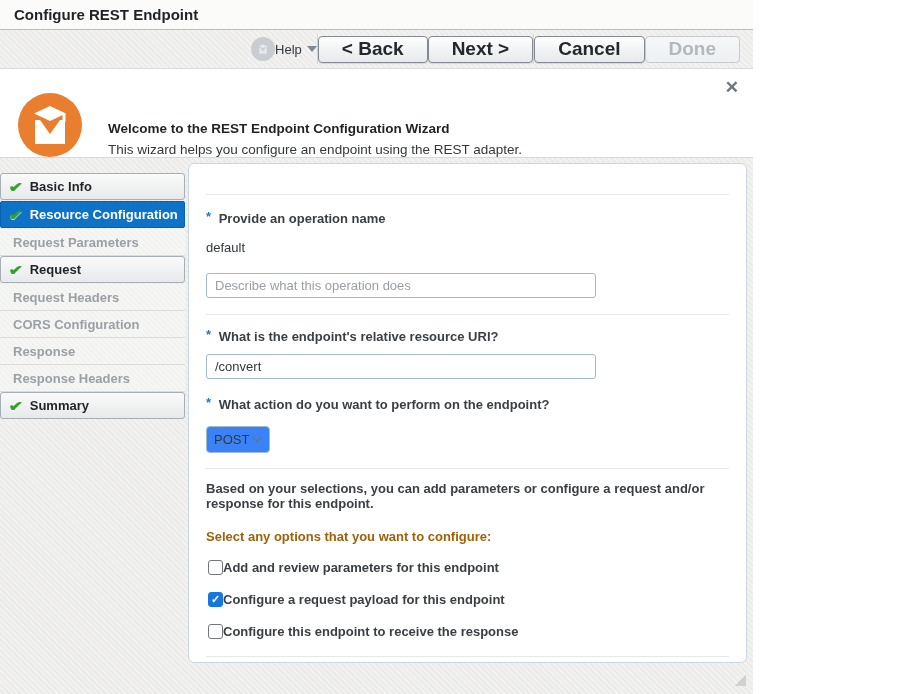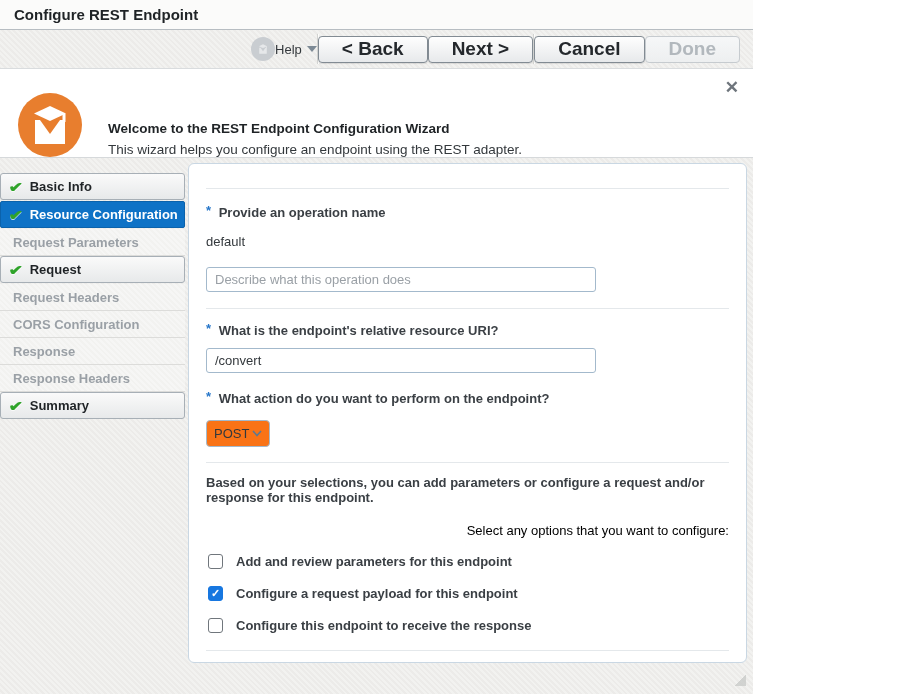--- a/index.html
+++ b/index.html
@@ -45,36 +45,36 @@
     font-weight:bold; cursor:pointer; }
   .step.raised { background:linear-gradient(#fafafa,#e7e9ea); border:1px solid #a7afb6;
     border-radius:3px; color:#1f2326; margin-bottom:1px; }
   .step.selected { background:#0e72c6; border:1px solid #0b62ab; border-radius:2px; color:#ffffff; margin-bottom:1px; }
   .step.dim { color:#9aa0a6; border-bottom:1px solid #dcdcda; padding-left:13px; background:rgba(255,255,255,.35); }
   .check { color:#2fa32a; font-size:14px; line-height:14px; text-shadow:0 1px 0 rgba(255,255,255,.7);
     transform:scaleX(1.25); display:inline-block; }
 
   
   .panel { flex:1 1 auto; background:#ffffff; border:1px solid #c9d7e3; border-radius:6px;
-    margin:5px 6px 0 3px; height:500px; padding:12px 17px 0 17px; overflow:hidden; }
+    margin:5px 6px 0 3px; height:500px; padding:18px 17px 0 17px; overflow:hidden; }
   .rule { border:none; border-top:1px solid #e4e8eb; margin:12px 0; }
   .field-label { font-weight:bold; color:#3a3f44; font-size:13px; }
   .req { color:#2676c9; font-weight:bold; margin-right:4px; position:relative; top:-2px; }
   .static-value { color:#33383c; margin:14px 0 18px 0; }
   .lbl-row { margin:6px 0 10px 0; }
   input.text { width:390px; height:25px; border:1px solid #a3b9cc; border-radius:3px;
     padding:0 8px; font-family:"Liberation Sans", sans-serif; font-size:13px; color:#33383c; outline:none; }
   input.text::placeholder { color:#9aa0a6; }
-  .select { width:64px; height:27px; border:1px solid #a3b9cc; border-radius:4px; background:#f97316;
+  .select { width:64px; height:27px; border:1px solid #a3b9cc; border-radius:4px; background:#3b82f6;
     display:inline-flex; align-items:center; justify-content:space-between; padding:0 7px; cursor:pointer;
     margin-top:4px; }
   .select .sel-val { color:#33383c; }
   .info-text { font-weight:bold; color:#3a3f44; margin:6px 0 18px 0; }
-  .options-label { font-weight:normal; color:#000000; margin:0 0 16px 0;text-align:right; }
-  .opt { display:flex; align-items:center; gap:13px; margin:0 0 17px 2px; cursor:pointer; }
+  .options-label { font-weight:bold; color:#a16207; margin:0 0 16px 0; }
+  .opt { display:flex; align-items:center; margin:0 0 17px 2px; cursor:pointer; }
   .cb { width:15px; height:15px; border:1.5px solid #70767c; border-radius:3px; background:#fff;
     display:inline-flex; align-items:center; justify-content:center; flex:0 0 auto; }
   .cb.checked { background:#1777e0; border-color:#1777e0; }
   .cb.checked::after { content:"✓"; color:#fff; font-size:11px; font-weight:bold; line-height:11px; }
   .opt-label { font-weight:bold; color:#3a3f44; }
 
   
   .grip { position:absolute; right:7px; bottom:8px; width:12px; height:12px;
     background:
       linear-gradient(135deg, transparent 0 50%, #c9cbc9 50% 100%);

